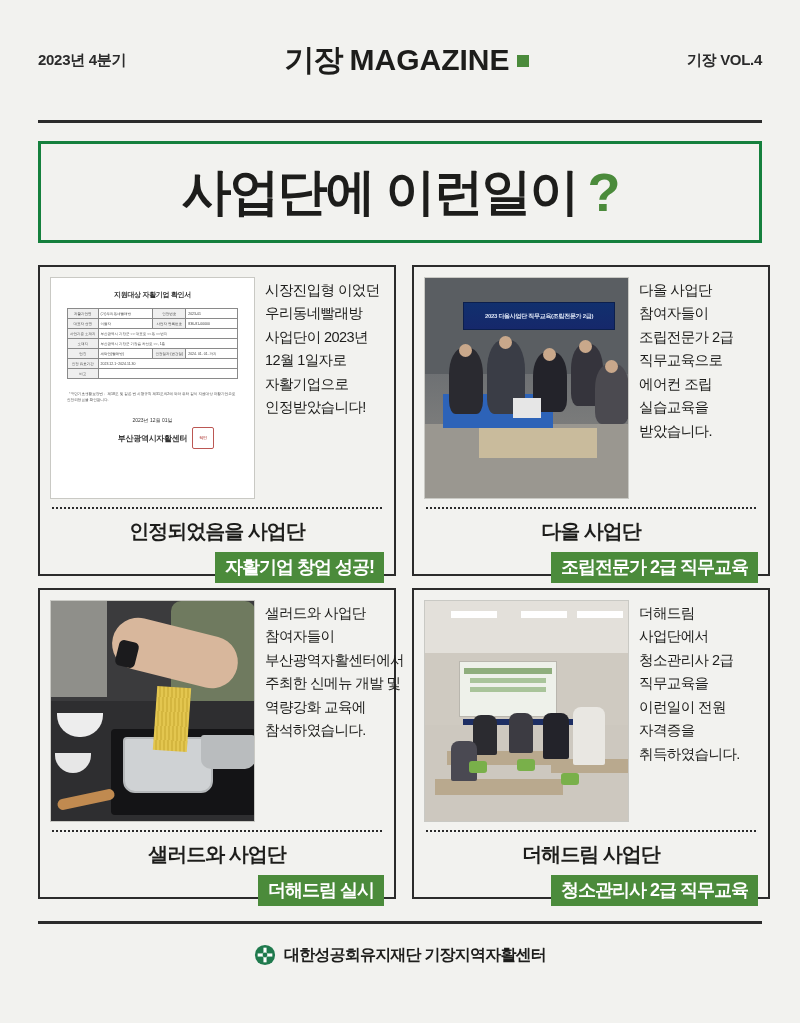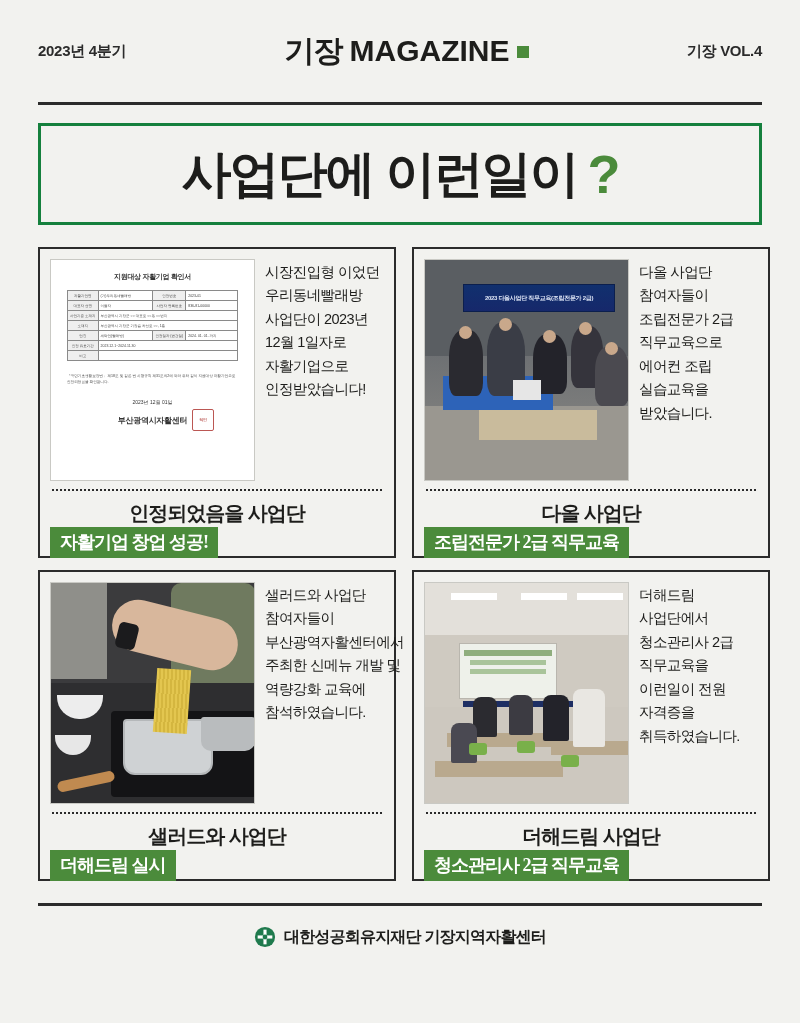--- a/index.html
+++ b/index.html
@@ -21,21 +21,21 @@
     box-sizing: border-box;
     padding: 0 34px;
   }
 
   
   .masthead {
     display: flex;
     align-items: center;
     justify-content: space-between;
     height: 96px;
-    padding: 3px 4px;
+    padding: 12px 4px;
   }
   .mast-left, .mast-right {
     font-size: 15px;
     font-weight: bold;
     letter-spacing: -0.3px;
     color: #2b2b2b;
     white-space: nowrap;
   }
   .mast-center {
     display: flex;
@@ -136,22 +136,22 @@
     margin: 8px 2px 0 2px;
   }
   .card-title {
     text-align: center;
     font-size: 20px;
     font-weight: bold;
     letter-spacing: -1px;
     margin-top: 9px;
   }
   .card-tag-wrap {
-    text-align: left;
-    font-family: Liberation Serif, serif;
+    text-align: right;
+    margin-top: 7px;
   }
   .card-tag {
     display: inline-block;
     background: #4b8b3b;
     color: #ffffff;
     font-size: 18px;
     font-weight: bold;
     letter-spacing: -1px;
     padding: 3px 10px 4px 10px;
   }

